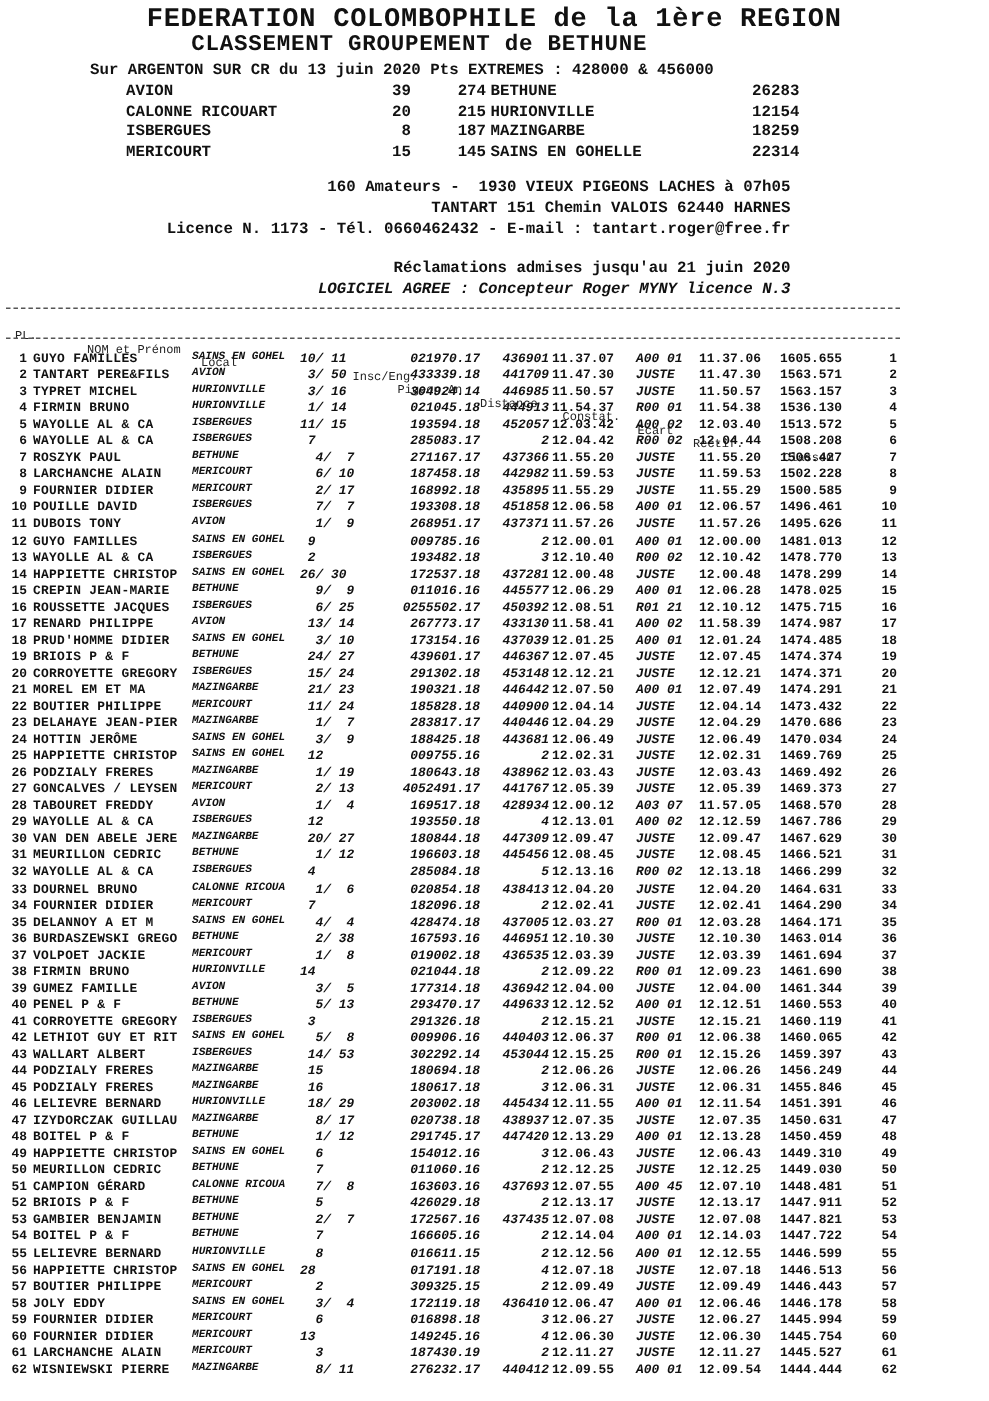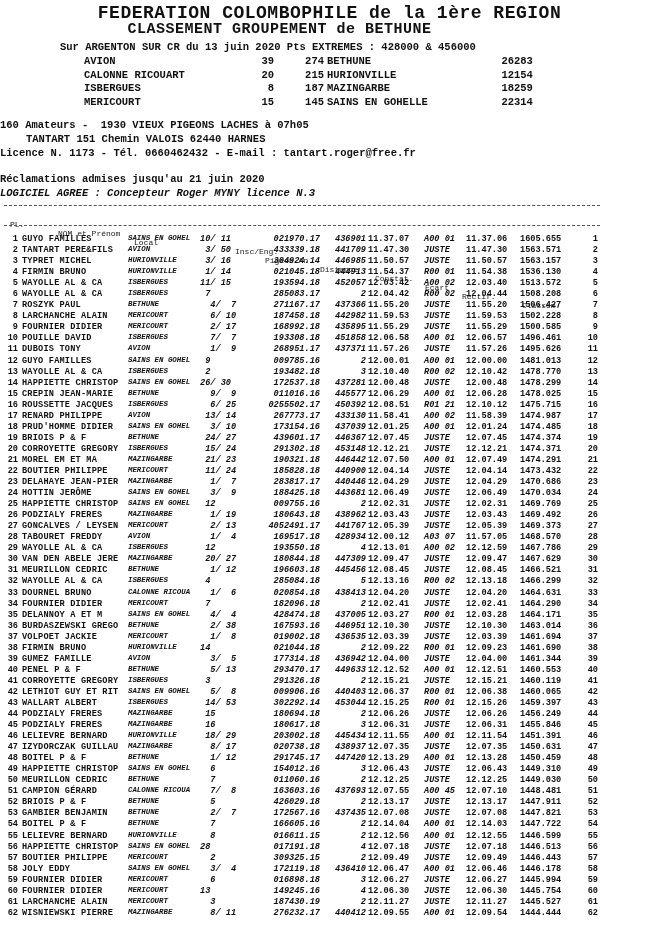--- a/index.html
+++ b/index.html
@@ -8,21 +8,21 @@
   .title2{position:absolute;top:21px;left:0;width:559px;text-align:center;font-weight:bold;font-size:15px;letter-spacing:0.5px;}
   .subtitle{position:absolute;top:41px;left:60px;font-weight:bold;font-size:10.5px;white-space:pre;}
   .groups{position:absolute;top:55px;left:84px;font-weight:bold;font-size:10.5px;}
   .grow{height:13.6px;white-space:pre;position:relative;}
   .gname{position:absolute;left:0;}
   .gn1{position:absolute;left:150px;width:40px;text-align:right;}
   .gn2{position:absolute;left:190px;width:50px;text-align:right;}
   .gname2{position:absolute;left:243px;}
   .gn3{position:absolute;left:390px;width:40px;text-align:right;}
   .gn4{position:absolute;left:430px;width:50px;text-align:left;}
-  .center-line{position:absolute;left:0;width:527px;text-align:left;font-weight:bold;font-size:10.5px;white-space:pre;}
+  .center-line{position:absolute;left:0;width:527px;text-align:right;font-weight:bold;font-size:10.5px;white-space:pre;}
   .italic{font-style:italic;}
   .dash{position:absolute;left:4px;width:596px;border-top:1px dashed #555;height:0;}
   .header{position:absolute;top:211px;left:0;width:659px;font-size:8px;white-space:pre;color:#222;}
   .header span{position:absolute;}
   .rows{position:absolute;top:234px;left:0;width:659px;}
   .row{height:11.05px;position:relative;font-size:8.6px;white-space:pre;}
   .row span{position:absolute;top:0;}
   .c-pl{left:0;width:18px;text-align:right;font-weight:bold;}
   .c-name{left:22px;font-weight:bold;letter-spacing:0.2px;}
   .c-local{left:128px;font-style:italic;font-weight:bold;font-size:7.4px;}
@@ -43,21 +43,21 @@
 <div class="subtitle">Sur ARGENTON SUR CR du 13 juin 2020 Pts EXTREMES : 428000 &amp; 456000</div>
 
 <div class="groups" id="groups">
     <div class="grow"><span class="gname">AVION</span><span class="gn1">39</span><span class="gn2">274</span><span class="gname2">BETHUNE</span><span class="gn3">26</span><span class="gn4">283</span></div>
     <div class="grow"><span class="gname">CALONNE RICOUART</span><span class="gn1">20</span><span class="gn2">215</span><span class="gname2">HURIONVILLE</span><span class="gn3">12</span><span class="gn4">154</span></div>
     <div class="grow"><span class="gname">ISBERGUES</span><span class="gn1">8</span><span class="gn2">187</span><span class="gname2">MAZINGARBE</span><span class="gn3">18</span><span class="gn4">259</span></div>
     <div class="grow"><span class="gname">MERICOURT</span><span class="gn1">15</span><span class="gn2">145</span><span class="gname2">SAINS EN GOHELLE</span><span class="gn3">22</span><span class="gn4">314</span></div>
   </div>
 
 <div class="center-line" style="top:119px;">160 Amateurs -  1930 VIEUX PIGEONS LACHES à 07h05</div>
-<div class="center-line" style="top:133px;padding-left:26px;">TANTART 151 Chemin VALOIS 62440 HARNES</div>
+<div class="center-line" style="top:133px;">TANTART 151 Chemin VALOIS 62440 HARNES</div>
 <div class="center-line" style="top:147px;">Licence N. 1173 - Tél. 0660462432 - E-mail : tantart.roger@free.fr</div>
 <div class="center-line" style="top:173px;">Réclamations admises jusqu'au 21 juin 2020</div>
 <div class="center-line italic" style="top:187px;">LOGICIEL AGREE : Concepteur Roger MYNY licence N.3</div>
 
 <div class="dash" style="top:205px;"></div>
 <div class="header">
   <span style="left:10px;">PL.</span>
   <span style="left:27px;padding-left:31px;">NOM et Prénom</span>
   <span style="left:134px;">Local</span>
   <span style="left:207px;margin-left:28px;">Insc/Eng.</span>

